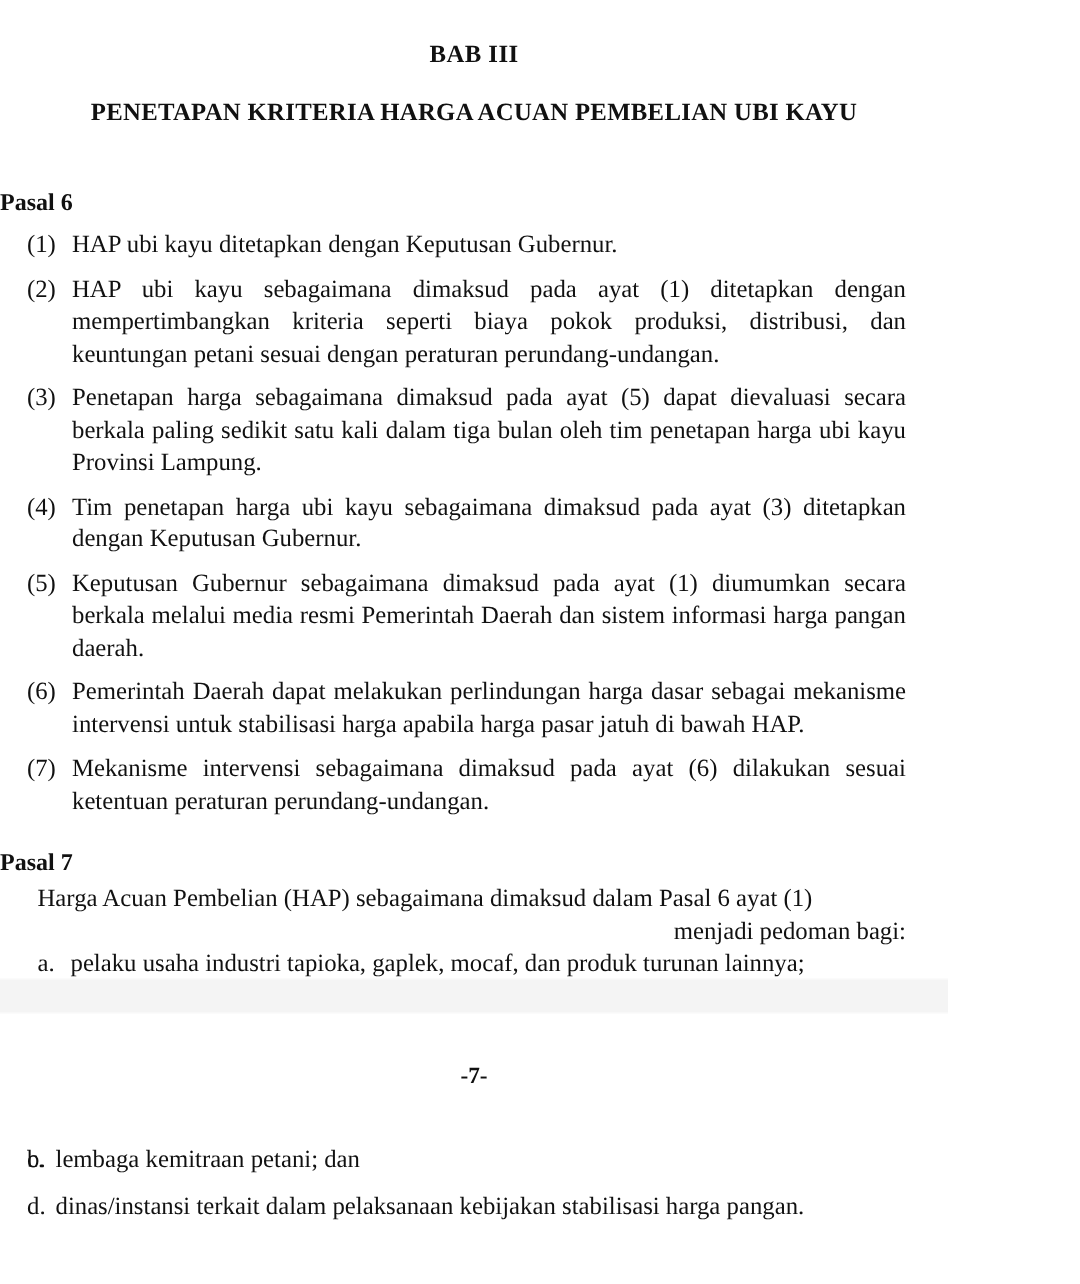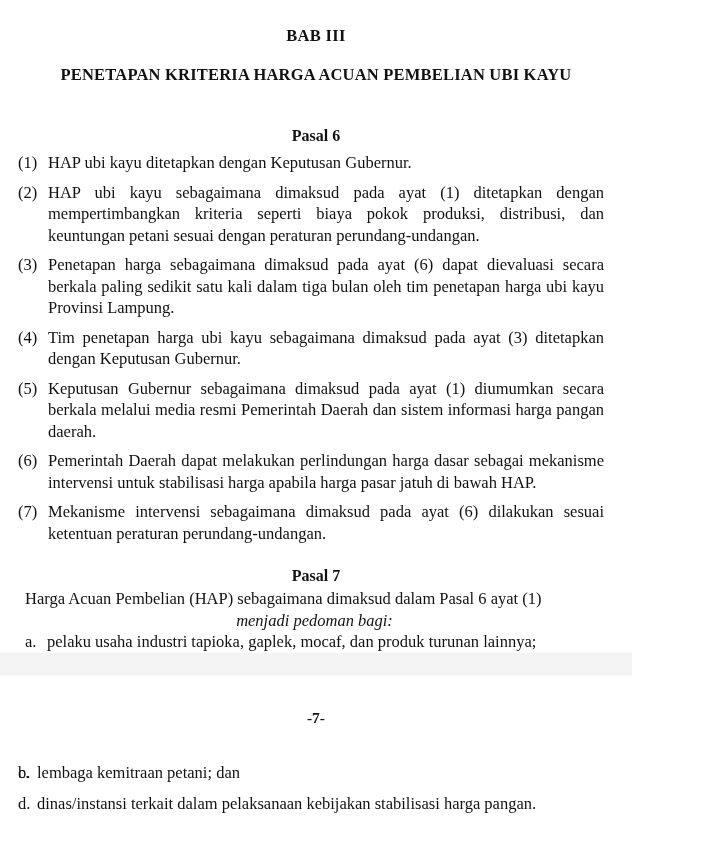--- a/index.html
+++ b/index.html
@@ -36,21 +36,21 @@
   .chapter-title {
     text-align: center;
     font-weight: bold;
     font-size: 16.5px;
     letter-spacing: 0.2px;
     line-height: 22px;
     margin: 17px;
     padding-top: 0px;
   }
   .article-heading {
-    text-align: center;
+    text-align: left;
     font-weight: bold;
     font-size: 16px;
     line-height: 20px;
     margin: 0;
     padding-top: 23px;
   }
   .article-heading.second {
     padding-top: 22px;
   }
 
@@ -86,22 +86,21 @@
   .lead-paragraph {
     margin: 0;
     padding: 2px 28px 0 25px;
     font-size: 16.5px;
     line-height: 21.5px;
     text-align: justify;
     text-justify: inter-word;
   }
   .lead-paragraph .continued {
     display: block;
-    text-align: center;
-    font-style: italic;
+    text-align: right;
   }
 
   .alpha-list {
     margin: 0;
     padding: 0 28px 0 25px;
   }
   .alpha-item {
     position: relative;
     padding-left: 22px;
     font-size: 16.5px;
@@ -171,21 +170,21 @@
       <span class="body">HAP ubi kayu ditetapkan dengan Keputusan Gubernur.</span>
     </div>
 
     <div class="clause">
       <span class="marker">(2)</span>
       <span class="body">HAP ubi kayu sebagaimana dimaksud pada ayat (1) ditetapkan dengan mempertimbangkan kriteria seperti biaya pokok produksi, distribusi, dan keuntungan petani sesuai dengan peraturan perundang-undangan.</span>
     </div>
 
     <div class="clause">
       <span class="marker">(3)</span>
-      <span class="body">Penetapan harga sebagaimana dimaksud pada ayat (6) dapat dievaluasi secara berkala paling sedikit satu kali dalam tiga bulan oleh tim penetapan harga ubi kayu Provinsi Lampung.</span>
+      <span class="body">Penetapan harga sebagaimana dimaksud pada ayat (5) dapat dievaluasi secara berkala paling sedikit satu kali dalam tiga bulan oleh tim penetapan harga ubi kayu Provinsi Lampung.</span>
     </div>
 
     <div class="clause">
       <span class="marker">(4)</span>
       <span class="body">Tim penetapan harga ubi kayu sebagaimana dimaksud pada ayat (3) ditetapkan dengan Keputusan Gubernur.</span>
     </div>
 
     <div class="clause">
       <span class="marker">(5)</span>
       <span class="body">Keputusan Gubernur sebagaimana dimaksud pada ayat (1) diumumkan secara berkala melalui media resmi Pemerintah Daerah dan sistem informasi harga pangan daerah.</span>

